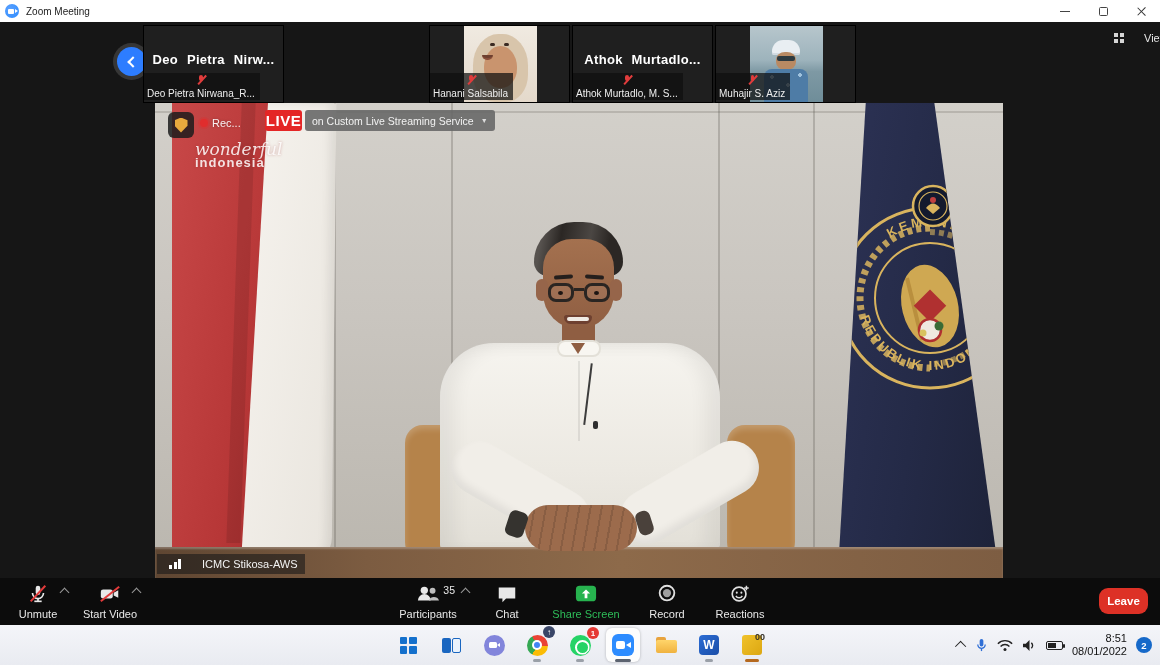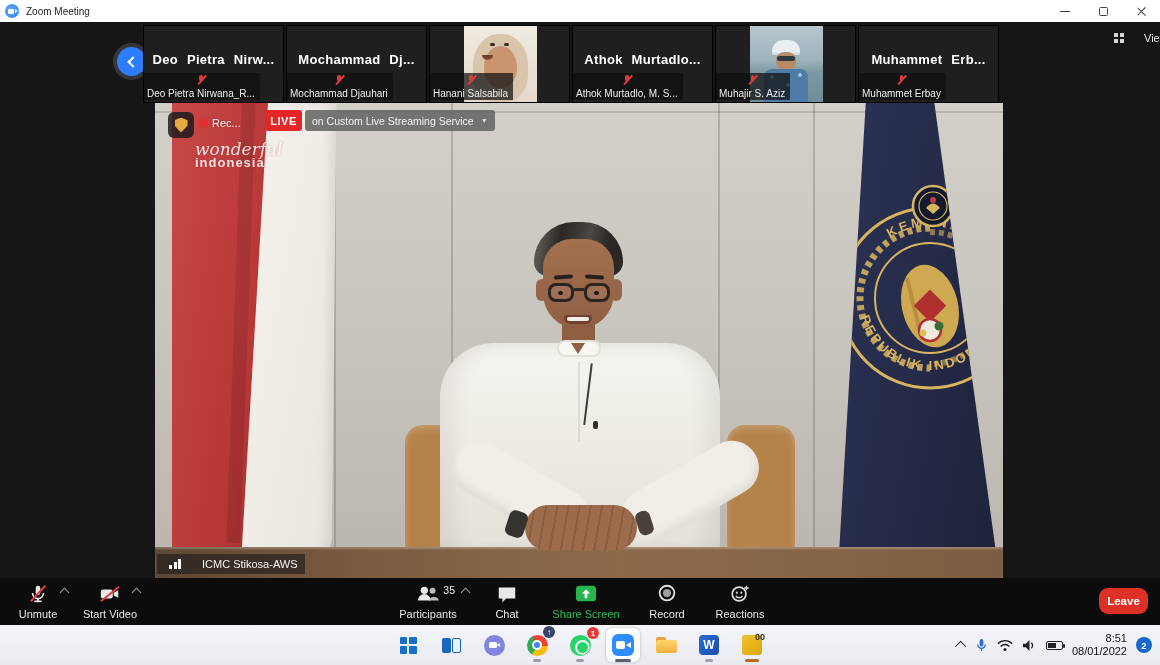--- a/index.html
+++ b/index.html
@@ -158,21 +158,21 @@
 
   
   .shield-badge { position:absolute; left:13px; top:9px; width:26px; height:26px; border-radius:6px;
       background:rgba(28,28,28,.85); z-index:22; display:flex; align-items:center; justify-content:center; }
   .shield { width:13px; height:15px; background:#e8a93d;
       clip-path:polygon(50% 0,100% 18%,100% 55%,50% 100%,0 55%,0 18%); position:relative; }
   .rec-ind { position:absolute; left:45px; top:14px; display:flex; align-items:center; gap:4px; z-index:22; }
   .rec-dot { width:8px; height:8px; border-radius:50%; background:#e02d2d; box-shadow:0 0 0 2px rgba(224,45,45,.35); }
   .rec-text { font-size:11px; color:rgba(255,255,255,.92); text-shadow:0 0 3px rgba(0,0,0,.3); }
   .live-badge { position:absolute; left:110px; top:7px; width:37px; height:21px; background:#e42626;
-      border-radius:3px; color:#fff; font-weight:bold; font-size:11px; display:flex; align-items:center;
+      border-radius:3px; color:#fff; font-weight:bold; font-size:15px; display:flex; align-items:center;
       justify-content:center; z-index:22; letter-spacing:.5px; }
   .live-pill { position:absolute; left:150px; top:7px; height:21px; background:rgba(104,104,104,.9);
       border-radius:3px; display:flex; align-items:center; padding:0 7px; gap:7px; z-index:22; }
   .live-pill .svc { font-size:10.5px; color:#f2f2f2; white-space:nowrap; }
   .live-pill .caret-d { font-size:7px; color:#ddd; }
   .speaker-label { position:absolute; left:2px; top:451px; height:20px; background:rgba(25,25,25,.6);
       display:flex; align-items:center; gap:21px; padding:0 7px 0 12px; z-index:10; }
   .sig { display:flex; align-items:flex-end; gap:1.5px; }
   .sig i { width:3px; background:#fff; display:block; }
   .speaker-label span { font-size:11px; color:#f2f2f2; }
@@ -286,27 +286,20 @@
       <div class="chev-left"></div>
     </div>
 
     <div class="tile" style="left:143px;">
       <div class="tile-name">Deo Pietra Nirw...</div>
       <div class="tile-label">
         <div class="mic-off-s"></div>
         <span>Deo Pietra Nirwana_R...</span>
       </div>
     </div>
-    <div class="tile" style="left:286px;">
-      <div class="tile-name">Mochammad Dj...</div>
-      <div class="tile-label">
-        <div class="mic-off-s"></div>
-        <span>Mochammad Djauhari</span>
-      </div>
-    </div>
     <div class="tile" style="left:429px;">
       <div class="mini-video mv-h">
         <div class="hijab"></div>
           <div class="face"></div>
         <div class="eye" style="left:26px;"></div>
           <div class="eye" style="left:40px;"></div>
         <div class="smile" style="left:18px;"></div>
       </div>
       <div class="tile-label">
         <div class="mic-off-s"></div>
@@ -323,27 +316,20 @@
     <div class="tile" style="left:715px;">
       <div class="mini-video mv-o">
         <div class="cap"></div>
           <div class="oface"></div>
           <div class="shade"></div>
           <div class="oshirt"></div>
       </div>
       <div class="tile-label">
         <div class="mic-off-s"></div>
         <span>Muhajir S. Aziz</span>
-      </div>
-    </div>
-    <div class="tile" style="left:858px;">
-      <div class="tile-name">Muhammet Erb...</div>
-      <div class="tile-label">
-        <div class="mic-off-s"></div>
-        <span>Muhammet Erbay</span>
       </div>
     </div>
 
     <div class="scene">
       <div class="seam-h"></div>
       <div class="seam-v" style="left:179px;"></div>
       <div class="seam-v" style="left:296px;"></div>
       <div class="seam-v" style="left:563px;"></div>
       <div class="seam-v" style="left:658px;"></div>
 

